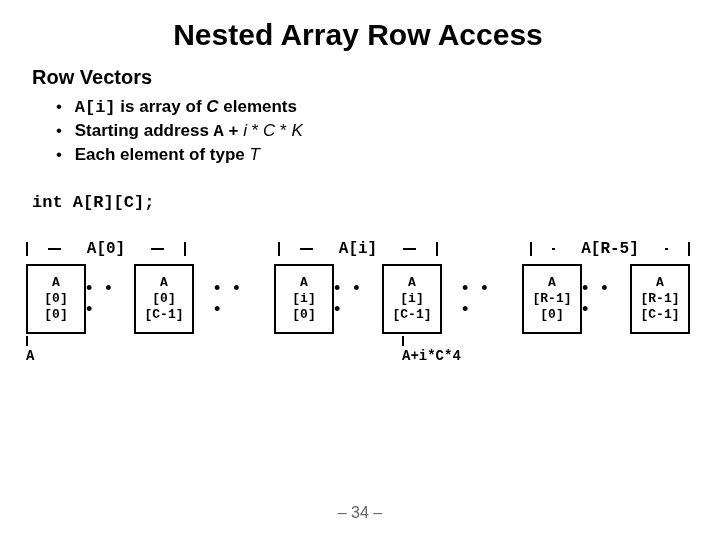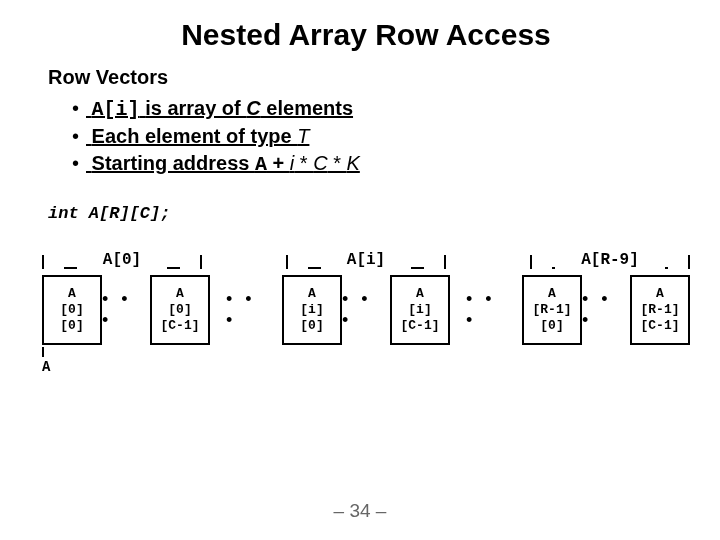--- a/index.html
+++ b/index.html
@@ -5,45 +5,44 @@
   body {
     margin: 0;
     padding: 0;
     width: 720px;
     height: 540px;
     font-family: Arial, Helvetica, sans-serif;
     background: #fff;
     color: #000;
     overflow: hidden;
   }
-  .slide { padding: 18px 30px 0 42px; }
+  .slide { padding: 18px 30px 0 26px; }
   .title {
     font-size: 30px;
     font-weight: bold;
     text-align: center;
     margin: 0 0 14px 0;
   }
   .subtitle {
     font-size: 20px;
     font-weight: bold;
     margin: 8px 0 8px 6px;
   }
-  .bullets { margin: 0 0 7px 30px; font-size: 20px; text-decoration: underline; }
+  .bullets { margin: 0 0 7px 30px; font-size: 17px; }
   .bullets .row { margin: 4px 0; }
   .bullets .dot { display:inline-block; width:14px; }
   .mono { font-family: "Courier New", monospace; font-weight: bold; }
   .italic { font-style: italic; }
   .bold { font-weight: bold; }
 
   .decl {
     font-family: "Courier New", monospace;
     font-weight: bold;
     font-size: 17px;
     margin: 28px 0 12px 6px;
-    font-style: italic;
   }
 
   .diagram {
     margin-top: 28px;
   }
   .labels-row, .cells-row, .addr-row {
     display: flex;
     justify-content: space-between;
     align-items: flex-end;
   }
@@ -51,21 +50,21 @@
   .block-label {
     font-family: "Courier New", monospace;
     font-weight: bold;
     font-size: 16px;
     text-align: center;
     flex: 0 0 160px;
     position: relative;
   }
   .block-label .bar {
     display: flex;
-    align-items: flex-end;
+    align-items: center;
     gap: 20px;
   }
   .block-label .btick {
     width: 2px; height: 14px; background:#000;
   }
   .block-label .bline {
     flex: 1; height: 2px; background: #000;
   }
   .block-label .btxt {
     padding: 0 6px;
@@ -130,44 +129,44 @@
     height: 10px;
     background: #000;
   }
 
   .pagenum {
     position: absolute;
     bottom: 18px;
     left: 0;
     right: 0;
     text-align: center;
-    font-size: 19px;
+    font-size: 16px;
     color: #666;
   }
 </style>
 </head>
 <body>
 
 <div class="slide">
   <div class="title">Nested Array Row Access</div>
   <div class="subtitle">Row Vectors</div>
 
   <div class="bullets">
     <div class="row">
       <span class="dot">•</span>
       <span class="mono">A[i]</span>
       <span class="bold"> is array of </span><span class="bold italic">C</span><span class="bold"> elements</span>
     </div>
     <div class="row">
       <span class="dot">•</span>
-      <span class="bold">Each element of type </span><span class="italic">T</span>
+      <span class="bold">Starting address </span><span class="mono">A</span><span class="bold">  +   </span><span class="italic">i</span><span> * </span><span class="italic">C</span><span> * </span><span class="italic">K</span>
     </div>
     <div class="row">
       <span class="dot">•</span>
-      <span class="bold">Starting address </span><span class="mono">A</span><span class="bold">  +   </span><span class="italic">i</span><span> * </span><span class="italic">C</span><span> * </span><span class="italic">K</span>
+      <span class="bold">Each element of type </span><span class="italic">T</span>
     </div>
   </div>
 
   <div class="decl">int A[R][C];</div>
 
   <div class="diagram">
 
     <div class="labels-row">
       <div class="block-label">
         <div class="bar">
@@ -186,21 +185,21 @@
             <div class="btxt">A[i]</div>
             <div class="bline"></div>
             <div class="btick"></div>
           </div>
       </div>
       <div class="sp"></div>
       <div class="block-label">
         <div class="bar">
             <div class="btick"></div>
             <div class="bline"></div>
-            <div class="btxt">A[R-9]</div>
+            <div class="btxt">A[R-5]</div>
             <div class="bline"></div>
             <div class="btick"></div>
           </div>
       </div>
     </div>
 
     <div class="cells-row">
       <div class="blk">
         <div class="cell">A
 [0]
@@ -228,19 +227,20 @@
         <div class="dots">•  •  •</div>
         <div class="cell">A
 [R-1]
 [C-1]</div>
       </div>
     </div>
 
     <div class="addr-row">
       <div class="addr"><div class="tick"></div><span>A</span></div>
       <div class="sp"></div>
+      <div class="addr"><div class="tick"></div><span>A+i*C*4</span></div>
       <div class="sp"></div>
     </div>
 
   </div>
 </div>
 
 <div class="pagenum">– 34 –</div>
 
 </body></html>

